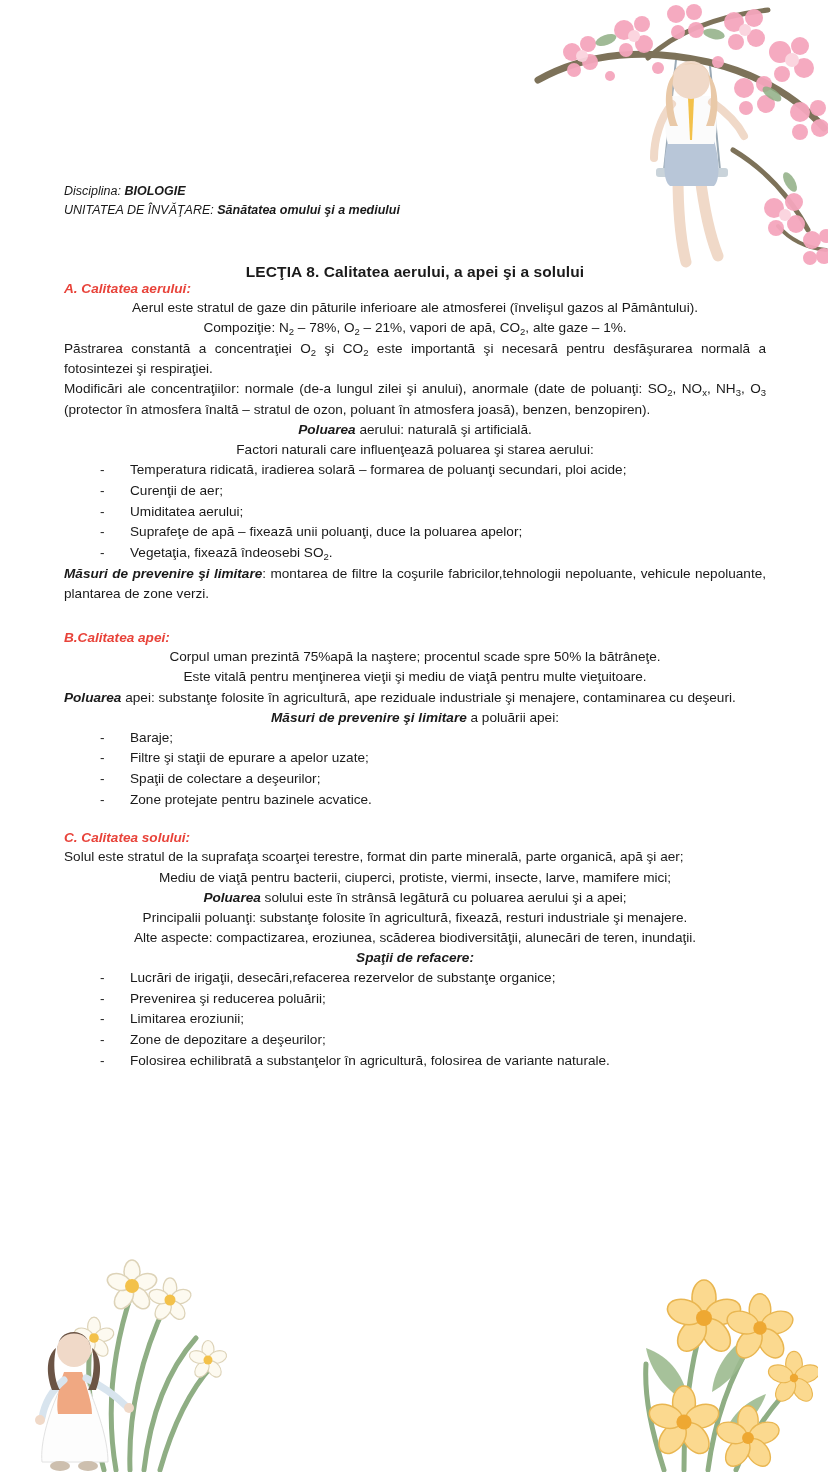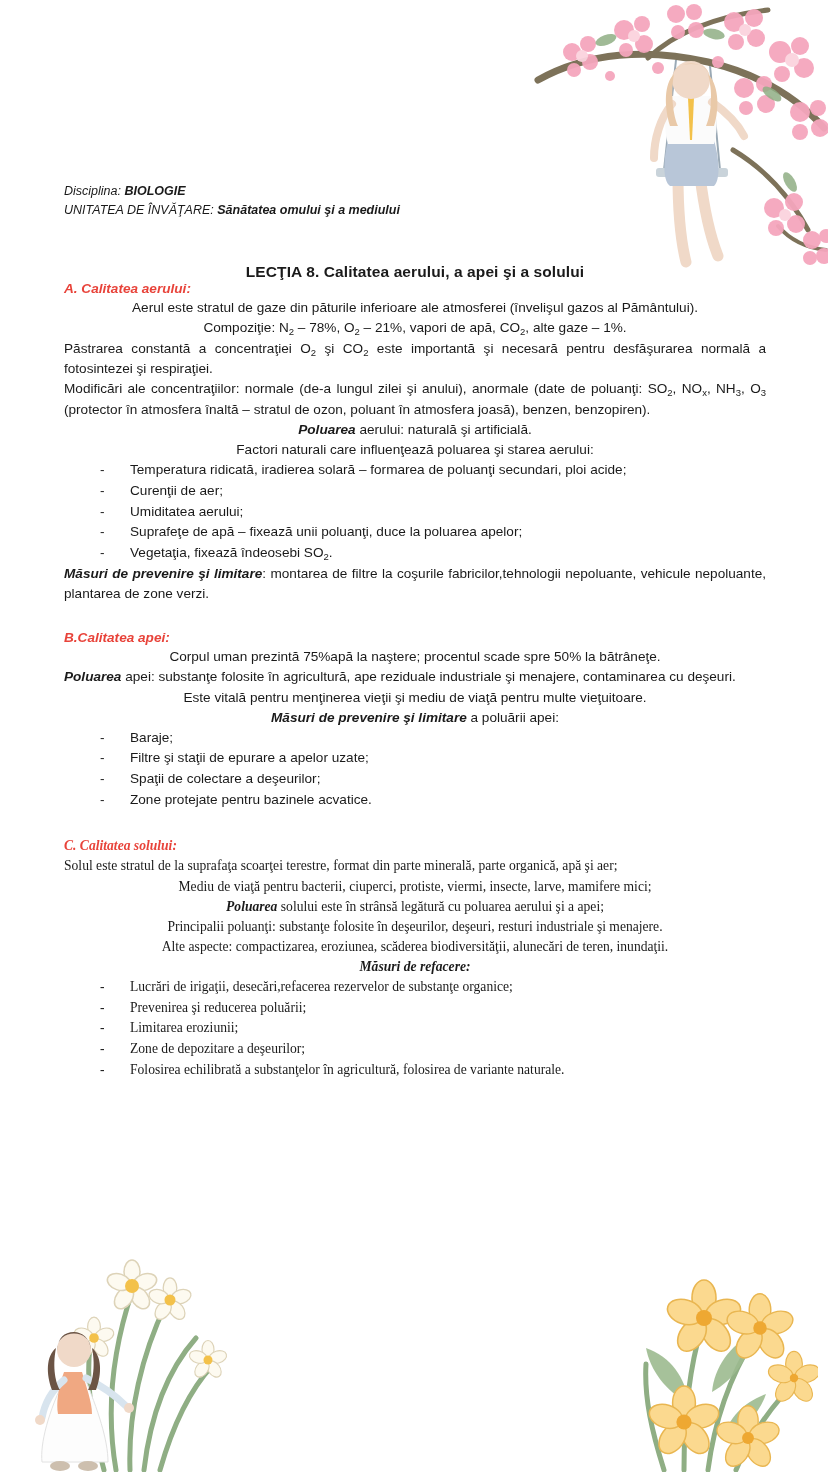--- a/index.html
+++ b/index.html
@@ -54,21 +54,21 @@
   .section { margin-top: 0; }
   .section-heading {
     color: #e8433a;
     font-weight: bold;
     font-style: italic;
     font-size: 13.6px;
     margin-bottom: 2px;
   }
   .s-a { }
   .s-b { margin-top: 26px; }
-  .s-c { margin-top: 28px; font-family: Liberation Serif, serif; }
+  .s-c { margin-top: 20px; }
 
   p.txt {
     font-size: 13.6px;
     line-height: 1.48;
     margin: 0;
     text-align: justify;
   }
   p.txt.nojust { text-align: center; }
   .bi { font-weight: bold; font-style: italic; }
 
@@ -369,41 +369,41 @@
       <li>Vegetaţia, fixează îndeosebi SO<sub>2</sub>.</li>
     </ul>
 
     <p class="txt"><span class="bi">Măsuri de prevenire şi limitare</span><span>: montarea de filtre la coşurile fabricilor,tehnologii nepoluante, vehicule nepoluante, plantarea de zone verzi.</span></p>
   </div>
 
   <div class="section s-b">
     <div class="section-heading">B.Calitatea apei:</div>
 
     <p class="txt nojust">Corpul uman prezintă 75%apă la naştere; procentul scade spre 50% la bătrâneţe.</p>
+    <p class="txt nojust">Este vitală pentru menţinerea vieţii şi mediu de viaţă pentru multe vieţuitoare.</p>
     <p class="txt"><span class="bi">Poluarea</span> apei: substanţe folosite în agricultură, ape reziduale industriale şi menajere, contaminarea cu deşeuri.</p>
-    <p class="txt nojust">Este vitală pentru menţinerea vieţii şi mediu de viaţă pentru multe vieţuitoare.</p>
     <p class="txt nojust"><span class="bi">Măsuri de prevenire şi limitare</span> a poluării apei:</p>
 
     <ul class="dashes">
       <li>Baraje;</li>
       <li>Filtre şi staţii de epurare a apelor uzate;</li>
       <li>Spaţii de colectare a deşeurilor;</li>
       <li>Zone protejate pentru bazinele acvatice.</li>
     </ul>
   </div>
 
   <div class="section s-c">
     <div class="section-heading">C. Calitatea solului:</div>
 
     <p class="txt">Solul este stratul de la suprafaţa scoarţei terestre, format din parte minerală, parte organică, apă şi aer;</p>
     <p class="txt nojust">Mediu de viaţă pentru bacterii, ciuperci, protiste, viermi, insecte, larve, mamifere mici;</p>
     <p class="txt nojust"><span class="bi">Poluarea</span> solului este în strânsă legătură cu poluarea aerului şi a apei;</p>
-    <p class="txt nojust">Principalii poluanţi: substanţe folosite în deşeurilor, deşeuri, resturi industriale şi menajere.</p>
+    <p class="txt nojust">Principalii poluanţi: substanţe folosite în agricultură, fixează, resturi industriale şi menajere.</p>
     <p class="txt nojust">Alte aspecte: compactizarea, eroziunea, scăderea biodiversităţii, alunecări de teren, inundaţii.</p>
-    <p class="txt nojust"><span class="bi">Măsuri de refacere:</span></p>
+    <p class="txt nojust"><span class="bi">Spaţii de refacere:</span></p>
 
     <ul class="dashes">
       <li>Lucrări de irigaţii, desecări,refacerea rezervelor de substanţe organice;</li>
       <li>Prevenirea şi reducerea poluării;</li>
       <li>Limitarea eroziunii;</li>
       <li>Zone de depozitare a deşeurilor;</li>
       <li>Folosirea echilibrată a substanţelor în agricultură, folosirea de variante naturale.</li>
     </ul>
   </div>
 

